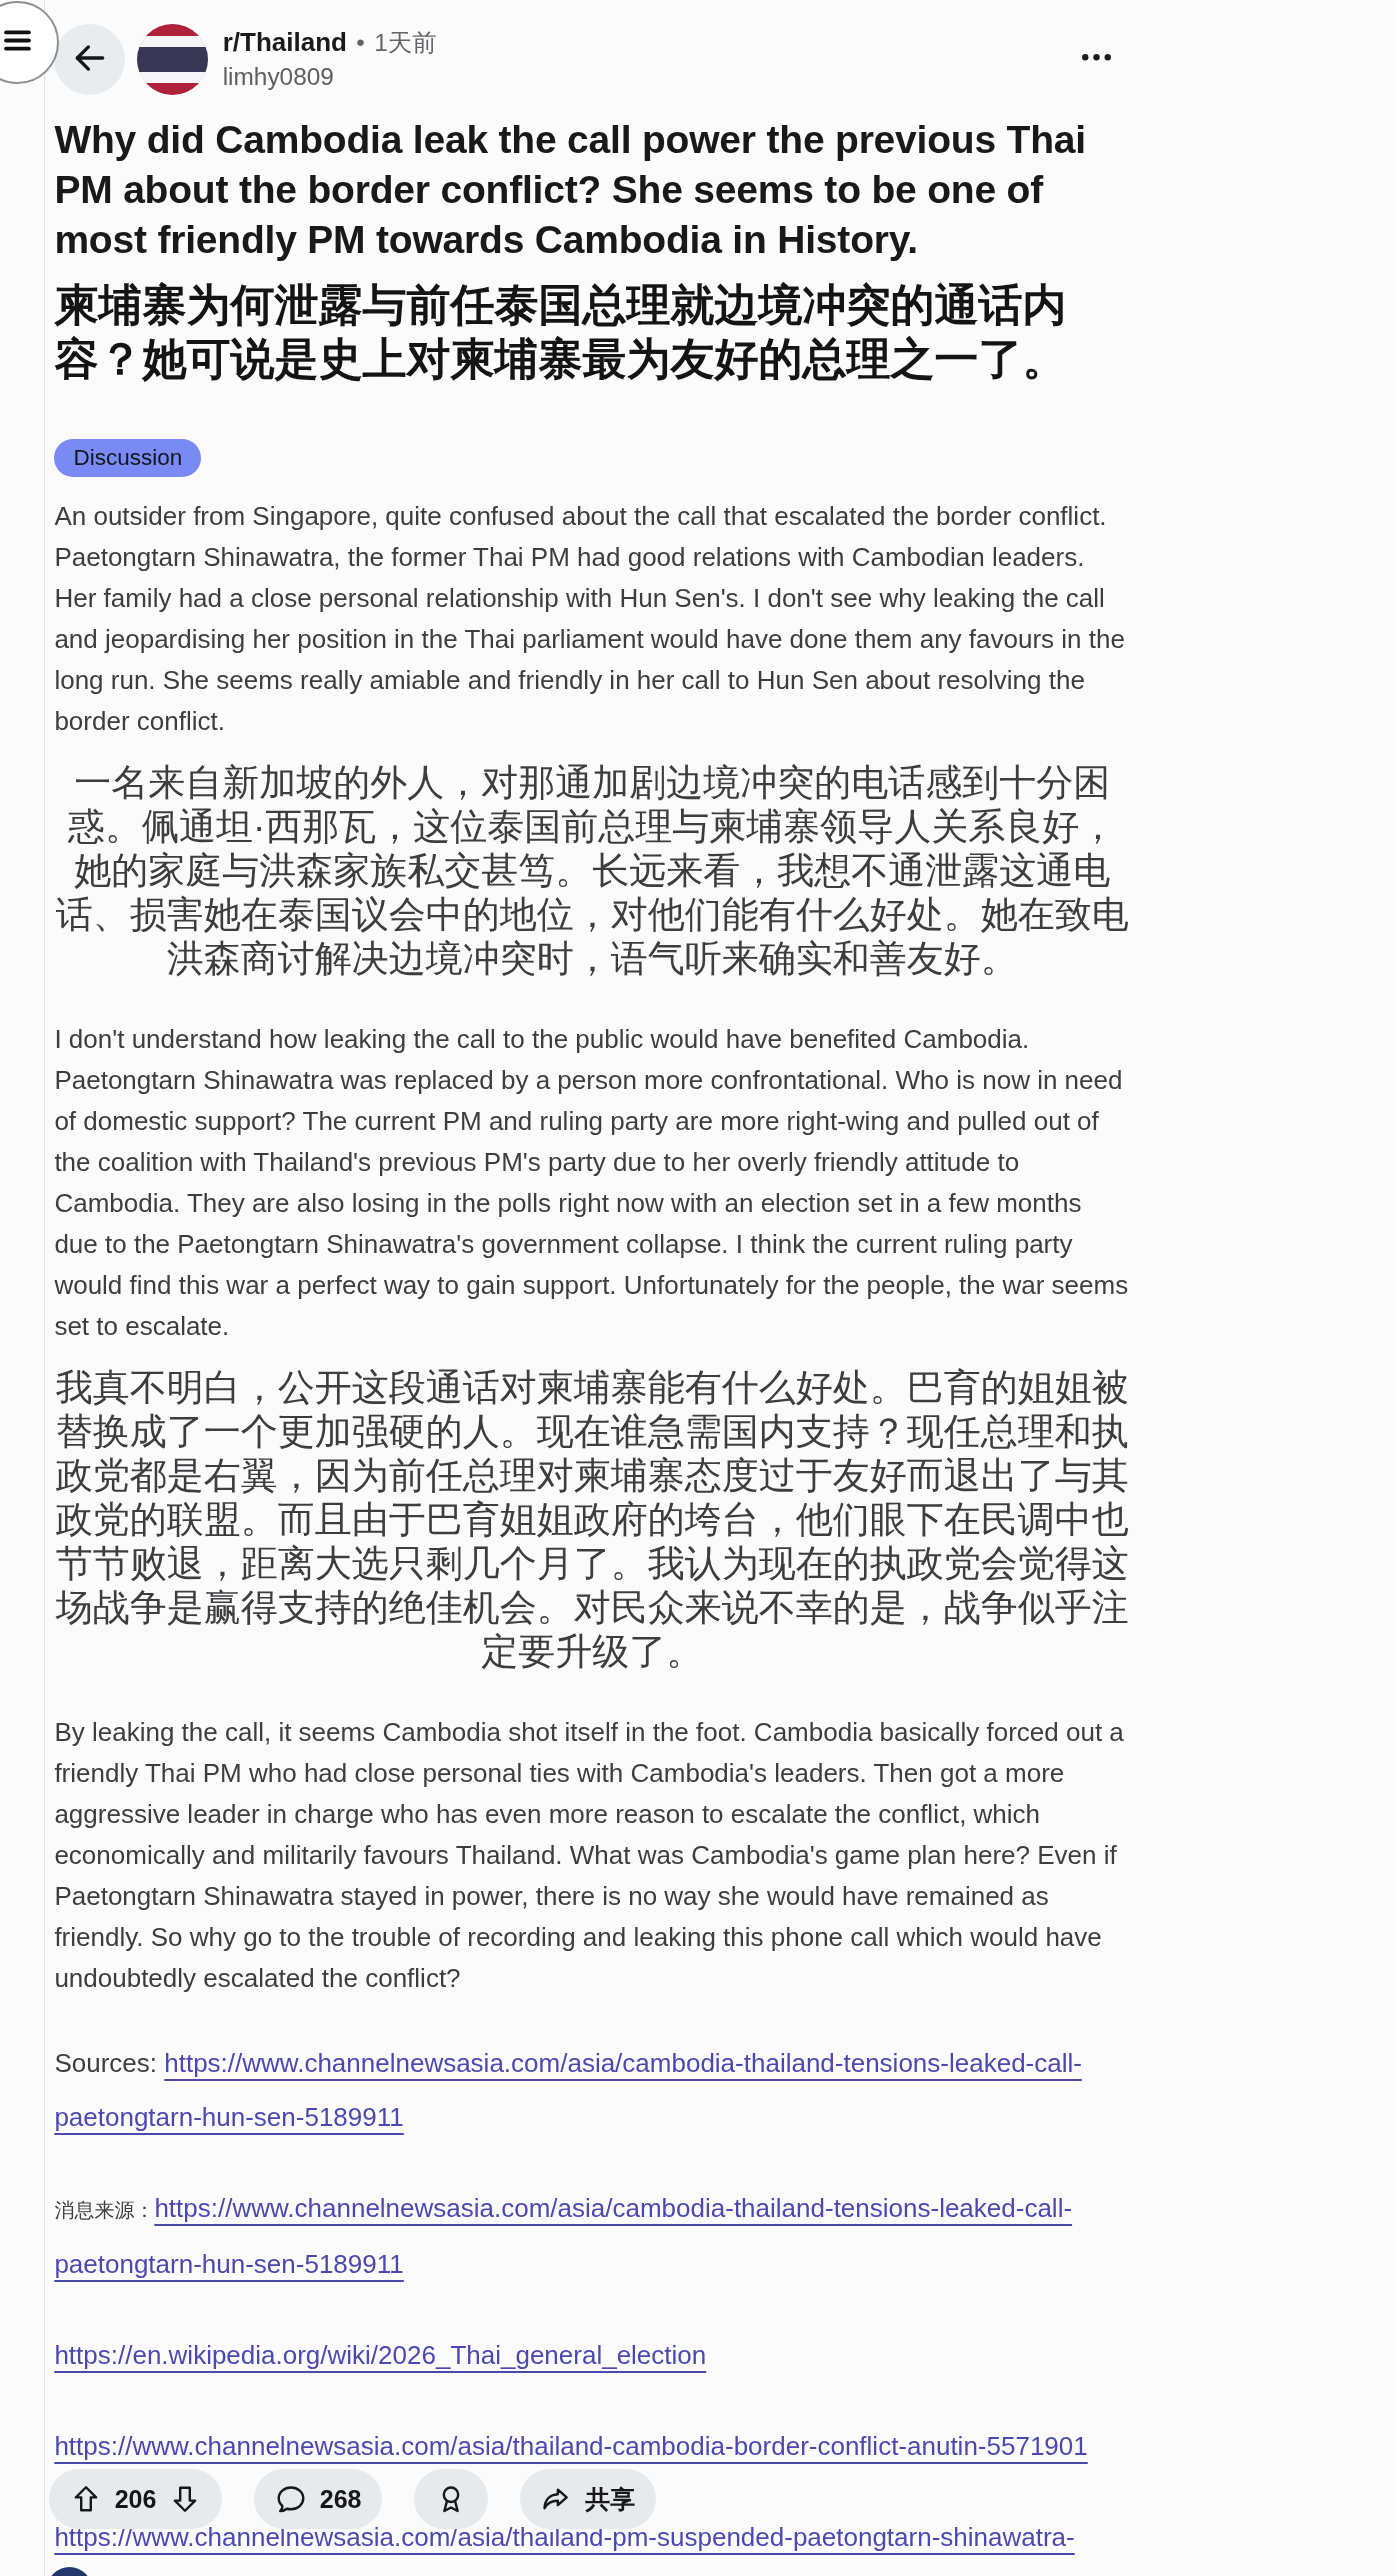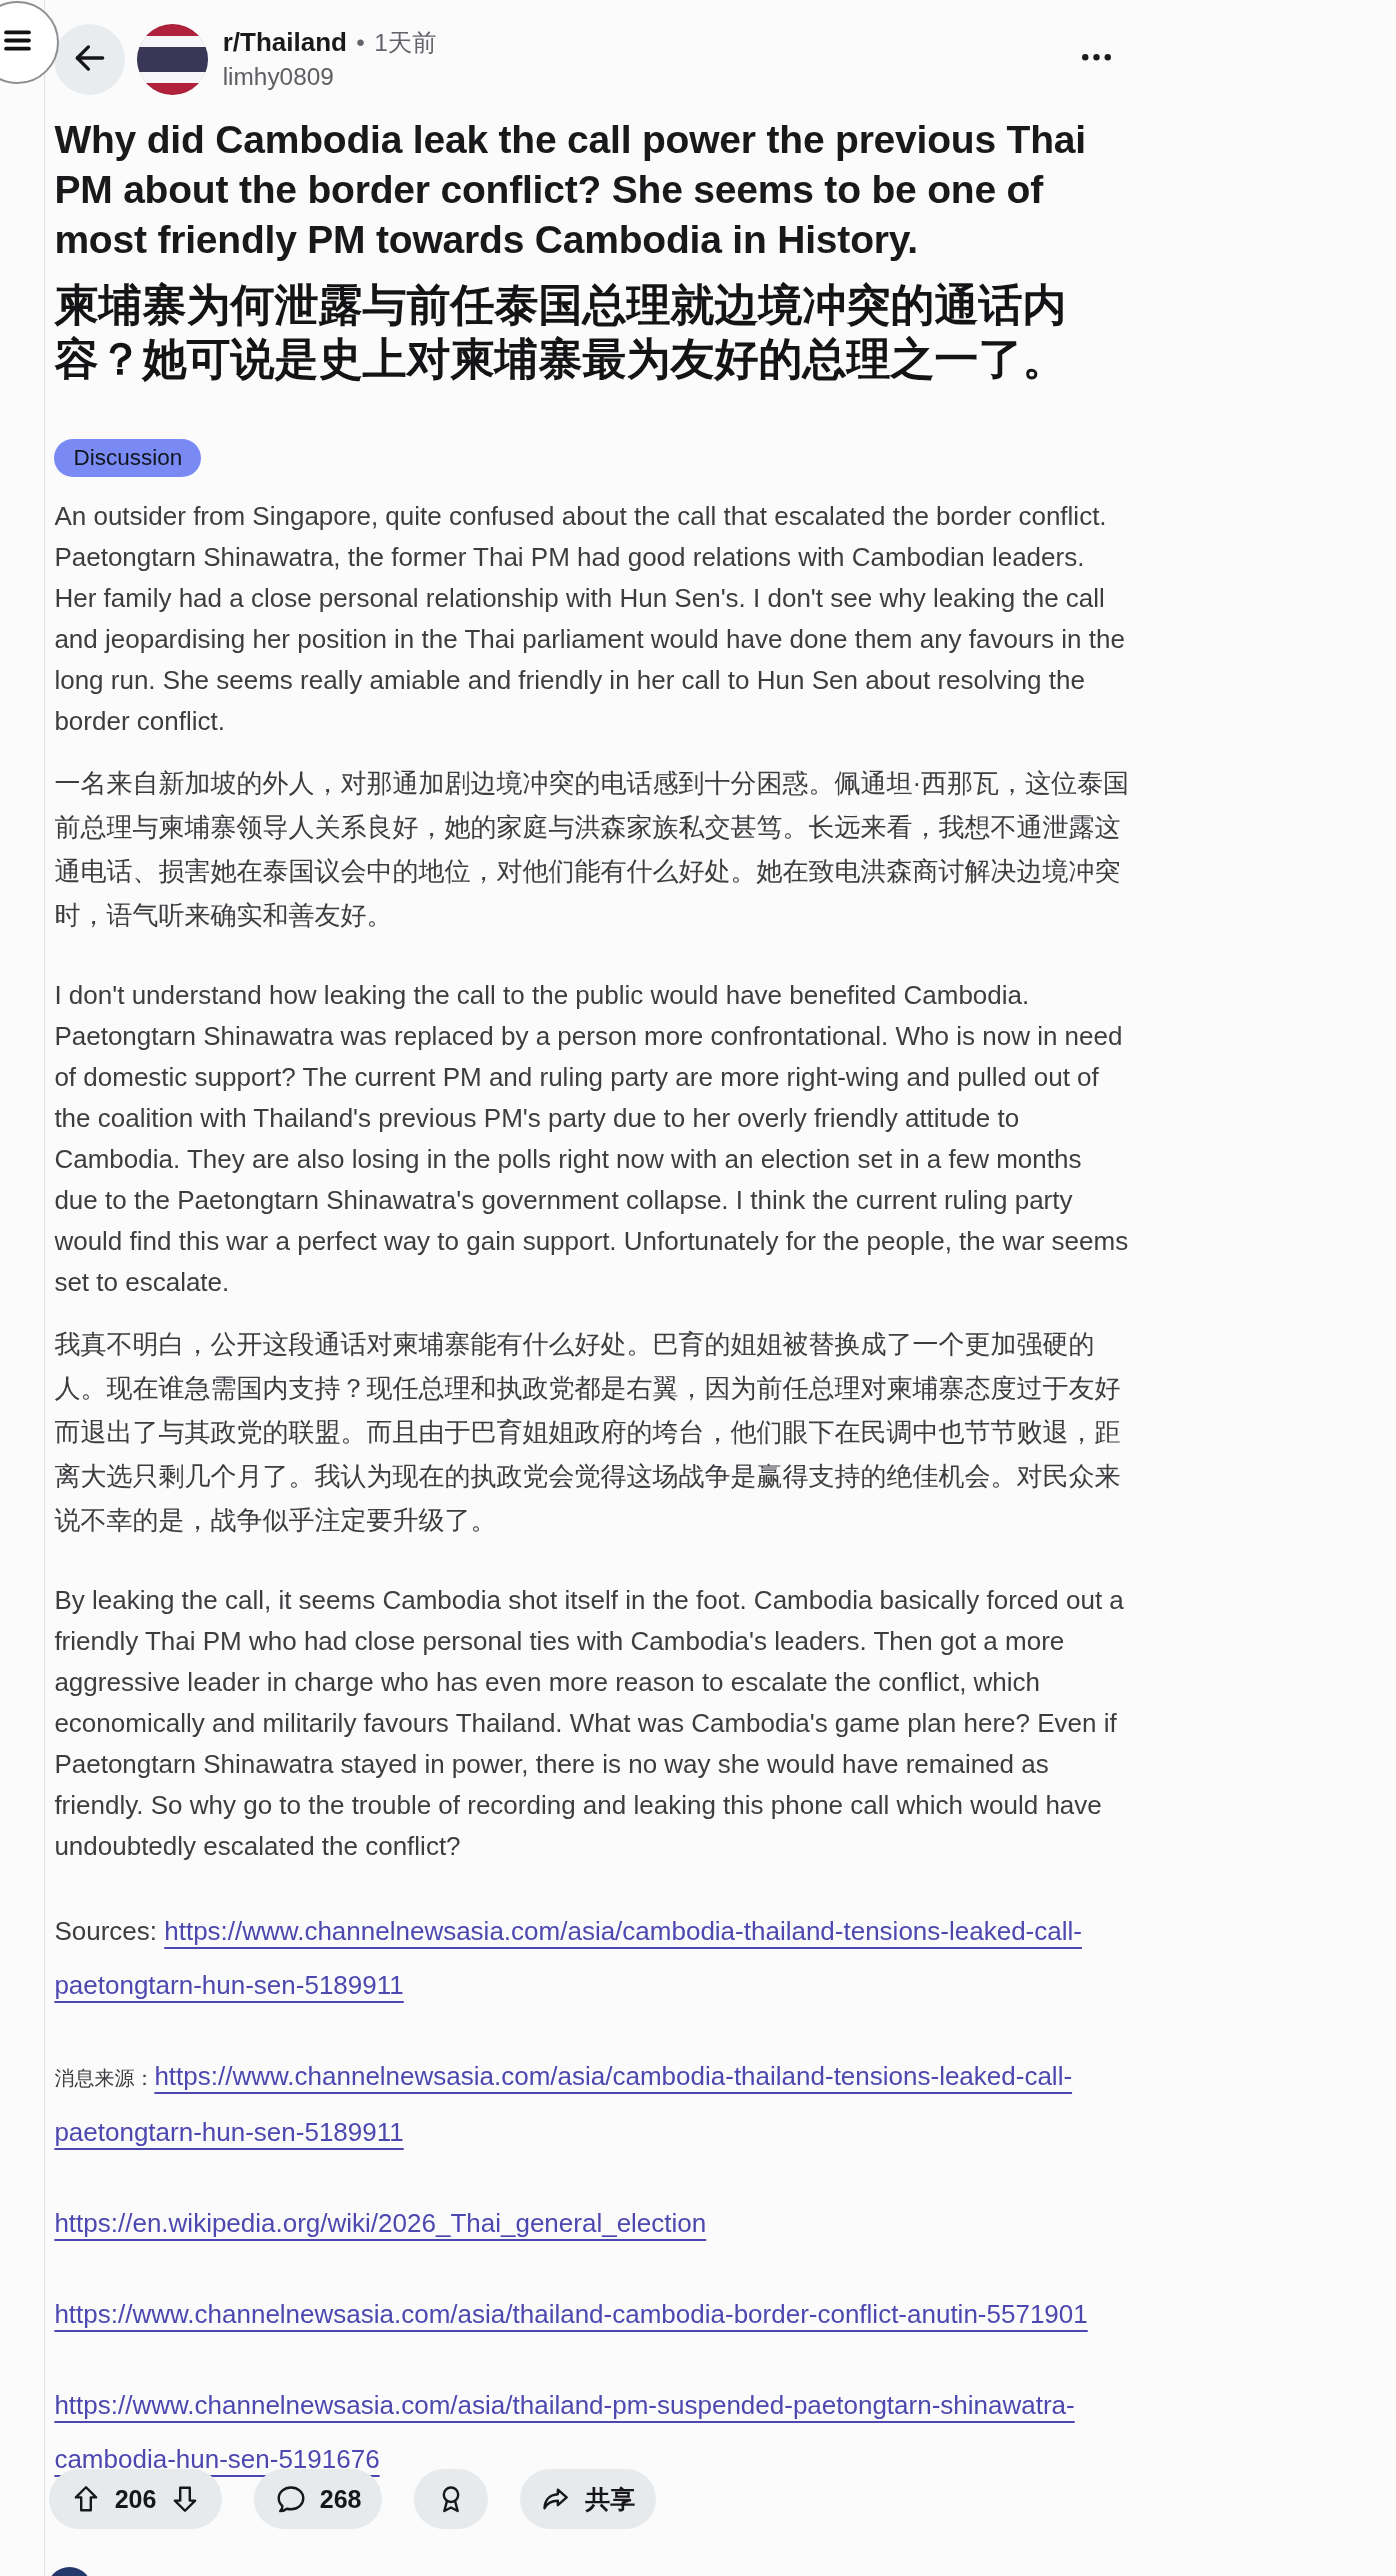--- a/index.html
+++ b/index.html
@@ -72,21 +72,21 @@
     margin:13px 0 0;font-size:44px;line-height:54px;font-weight:700;color:#141416;
   }
   
   .flair-row{margin-top:53px;}
   .flair{
     display:inline-block;background:var(--flair-bg);color:#10161c;
     font-size:22.5px;line-height:38px;padding:0 19px;border-radius:19px;cursor:pointer;
   }
   
   p{margin:0;font-size:26px;line-height:41px;color:var(--body-ink);}
-  p.zh{font-size:26px;line-height:44px;}
+  p.zh{font-size:37px;line-height:44px;text-align:center;}
   .mt14{margin-top:19px;}
   .mt16{margin-top:15px;}
   .mt40{margin-top:38px;}
   .mt56{margin-top:53px;}
   .src{font-size:26px;line-height:54px;overflow-wrap:anywhere;margin-top:37px;}
   .src .lbl{color:var(--body-ink);}
   .src.zh-lbl .lbl{font-size:20px;}
   a{
     color:var(--link);text-decoration:underline;text-underline-offset:6.6px;
     text-decoration-thickness:1.9px;cursor:pointer;

